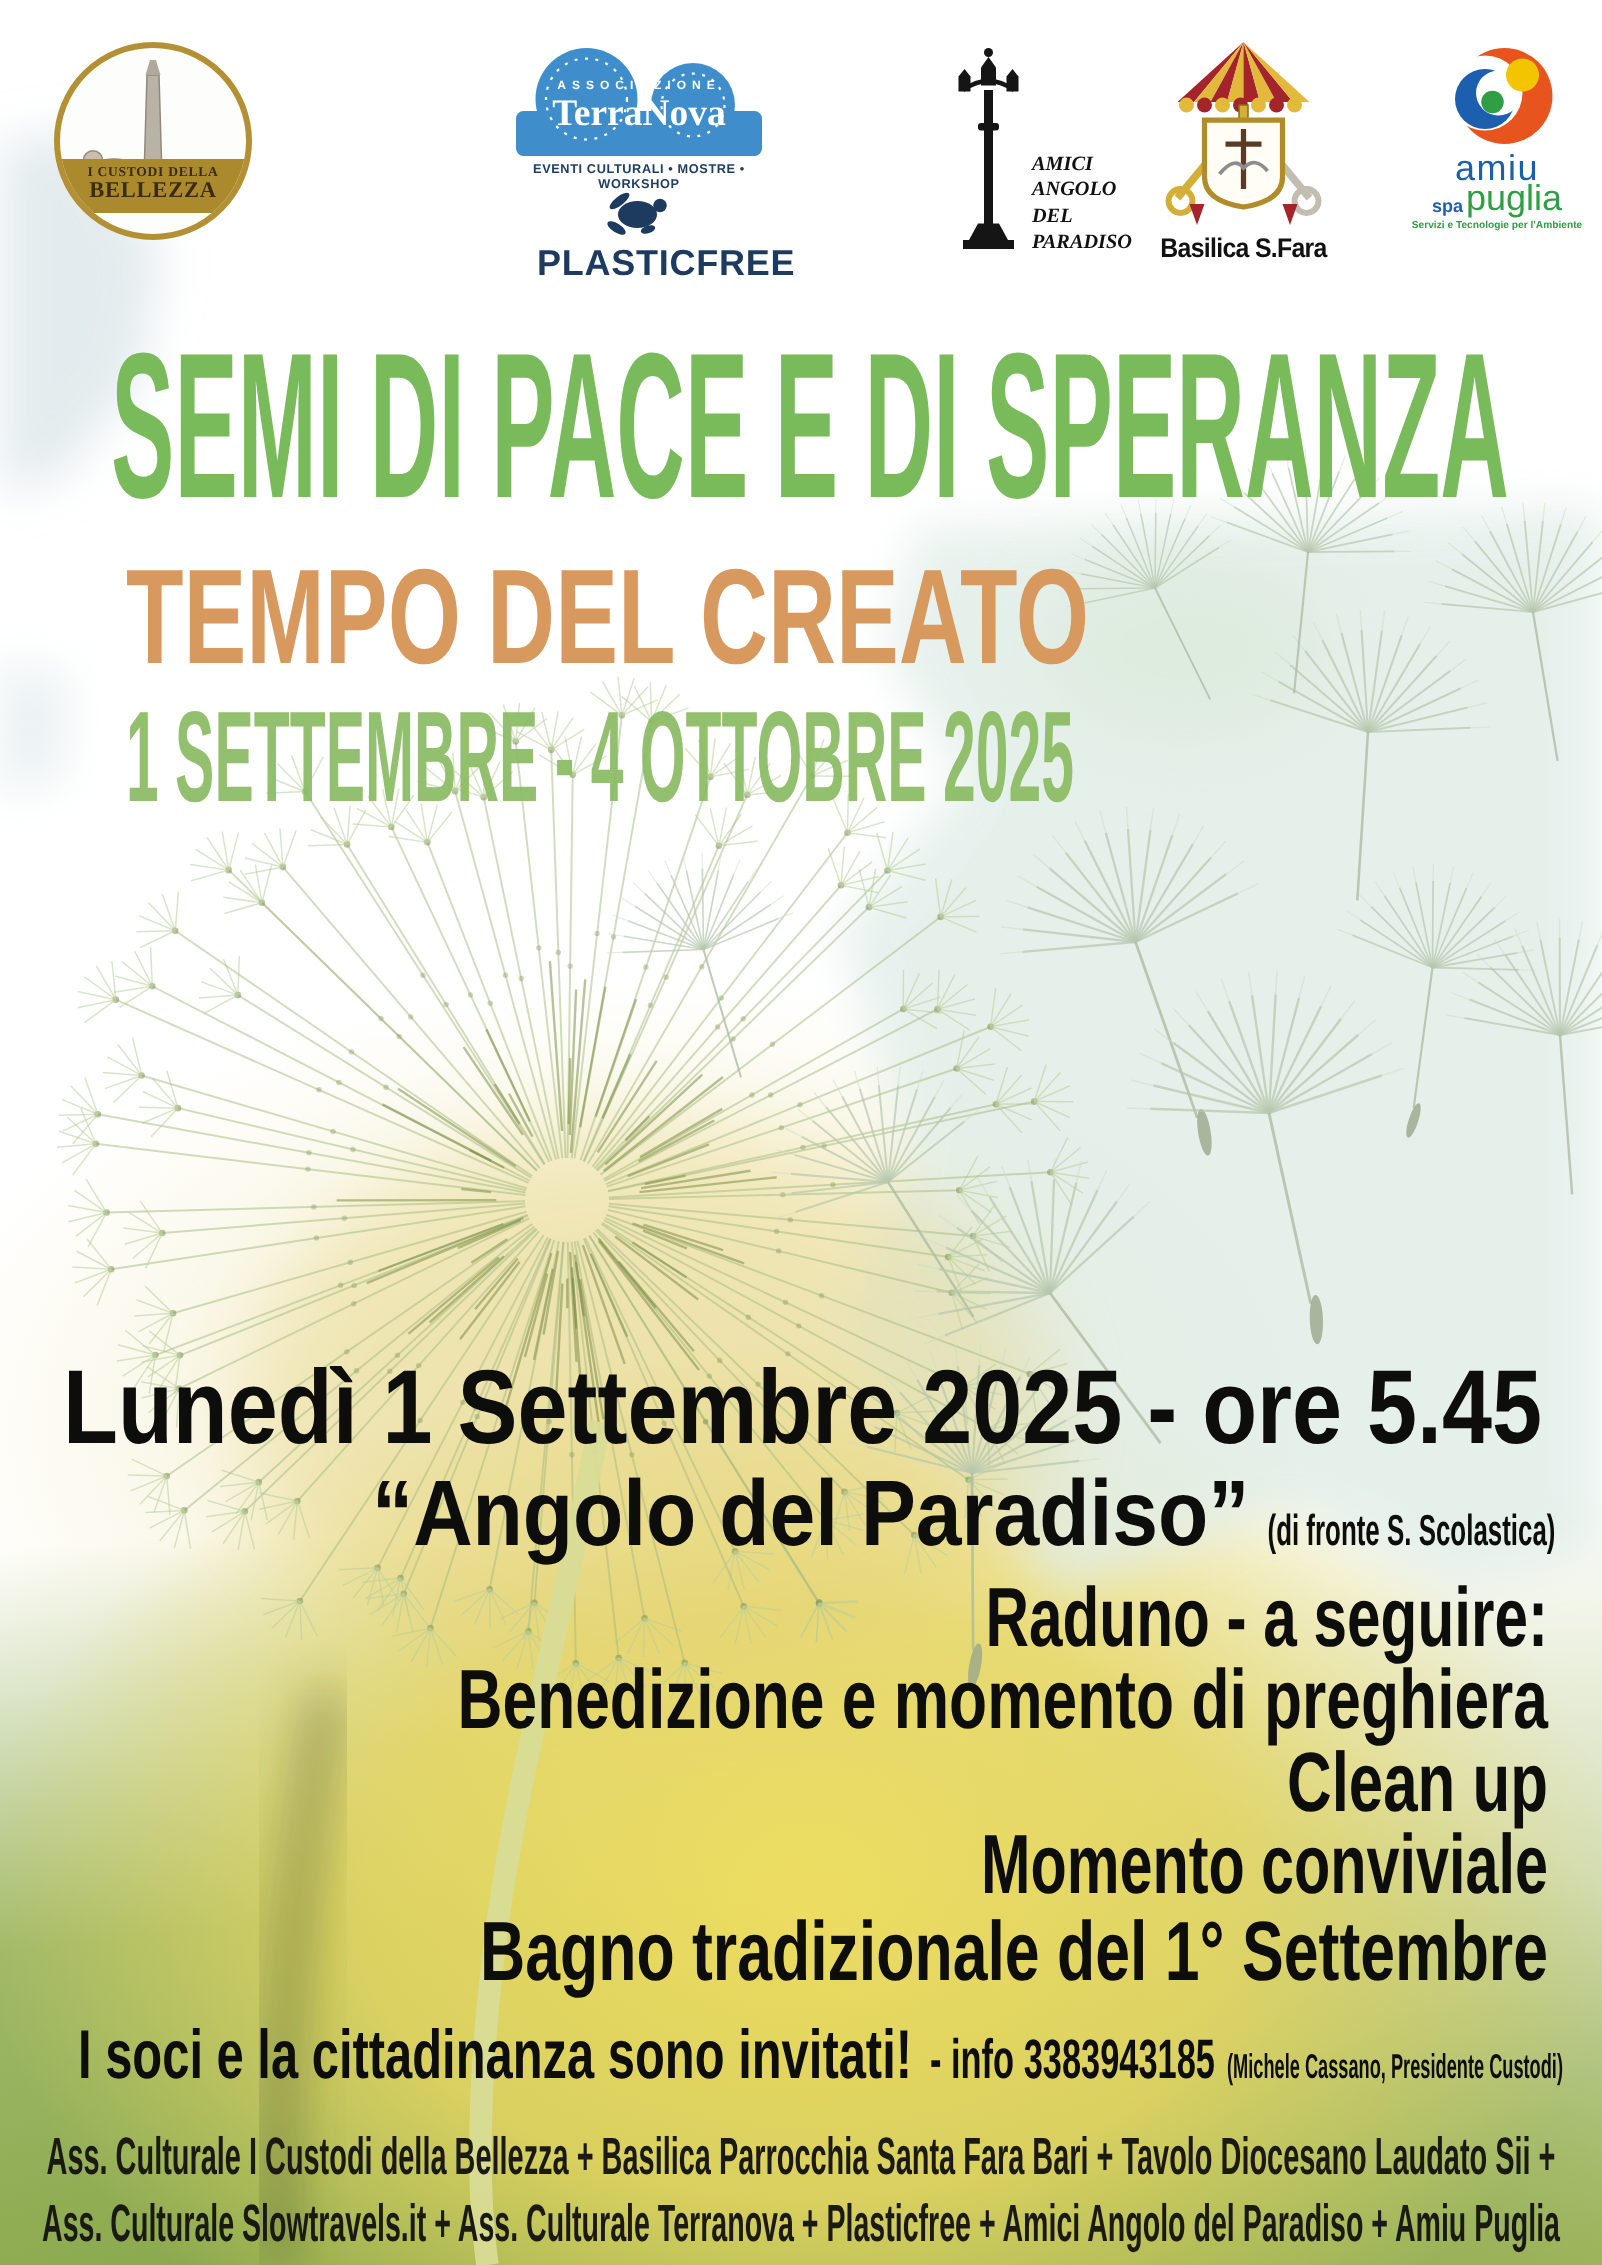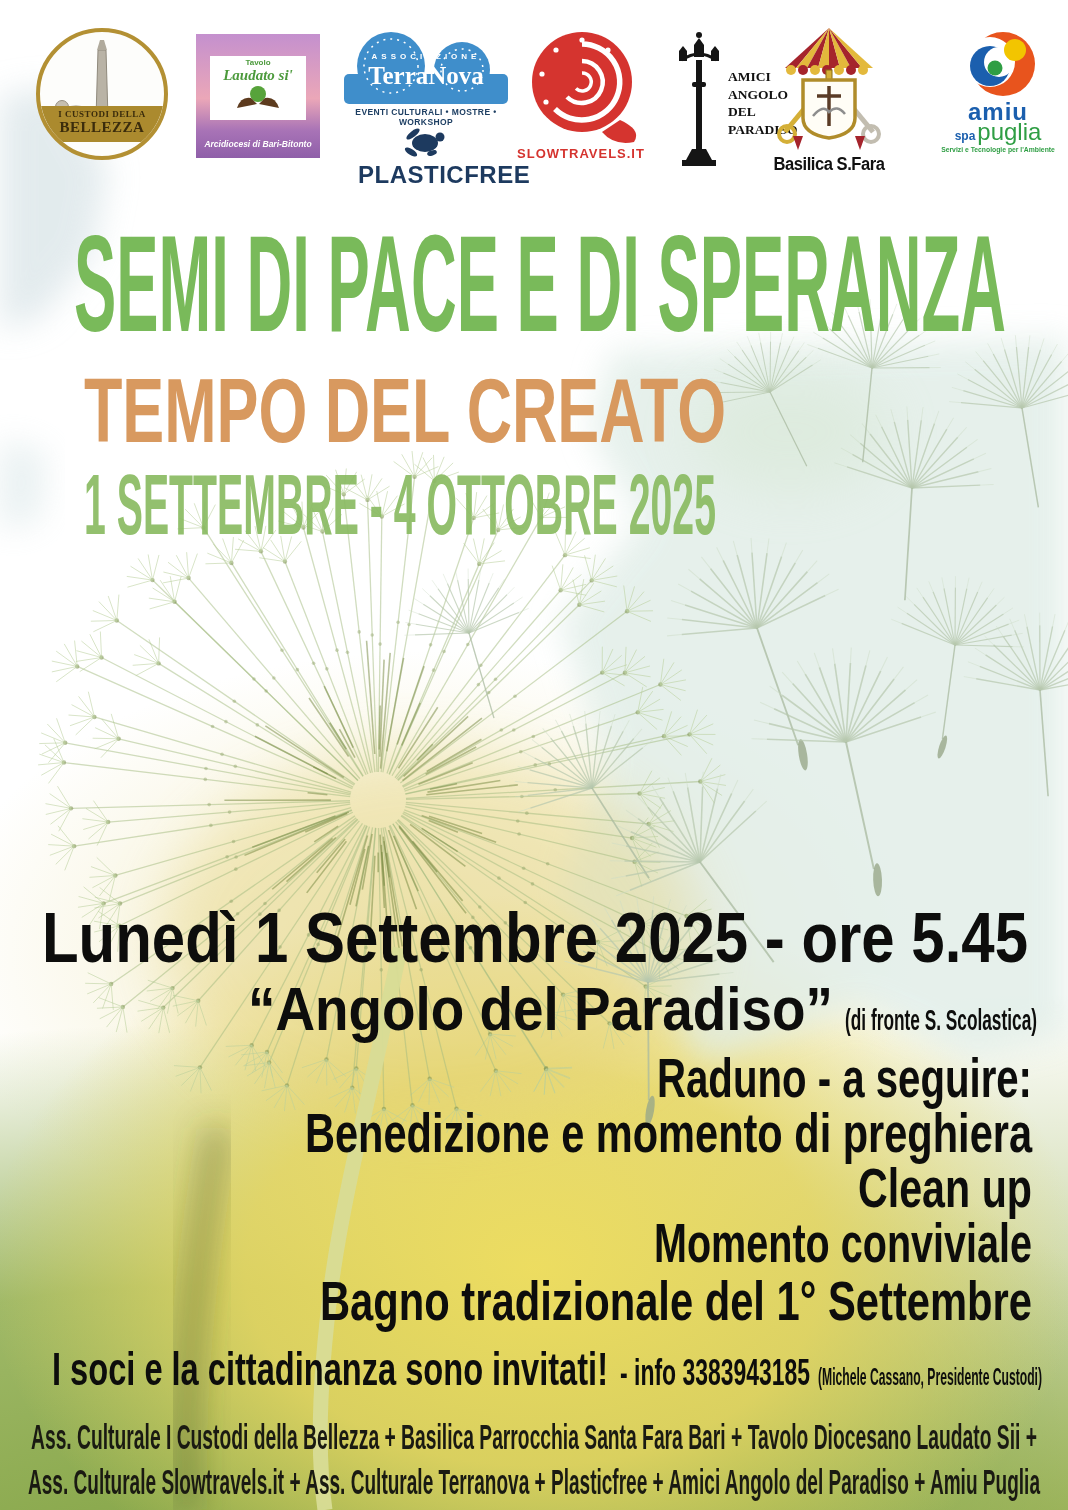--- a/index.html
+++ b/index.html
@@ -32,28 +32,28 @@
     font-weight:bold;font-size:8.5px;}
   .logo-terranova{left:334px;top:30px;width:184px;}
   .tn-cloud{position:relative;width:180px;height:76px;margin:0 auto;}
   .tn-assoc{position:absolute;left:0;right:0;top:22px;color:#fff;font-size:8px;letter-spacing:4px;font-weight:bold;}
   .tn-name{position:absolute;left:0;right:0;top:32px;color:#fff;font-family:"Liberation Serif",serif;
     font-weight:bold;font-size:25px;}
   .tn-tag{font-size:8.5px;font-weight:bold;color:#1e3f63;letter-spacing:.4px;margin-top:1px;}
   .tn-pf{font-size:24px;font-weight:800;color:#1d3a5f;letter-spacing:.5px;margin-top:-2px;margin-left:24px;}
   .logo-slow{left:508px;top:28px;width:146px;}
   .slow-label{font-size:13px;font-weight:bold;color:#d5342f;letter-spacing:1px;margin-top:-2px;}
-  .logo-amici{left:676px;top:30px;width:128px;display:flex;align-items:flex-start;text-align:left;}
+  .logo-amici{left:636px;top:30px;width:128px;display:flex;align-items:flex-end;text-align:left;font-style:italic;}
   .amici-text{margin-left:6px;margin-top:38px;font-family:"Liberation Serif",serif;font-weight:bold;
     color:#111;font-size:13.5px;line-height:1.3;}
   .logo-basilica{left:758px;top:24px;width:142px;}
   .bas-label{font-size:18px;font-weight:bold;color:#111;letter-spacing:-.5px;margin-top:-2px;
     transform:scaleX(.92);transform-origin:center;}
   .logo-amiu{left:936px;top:30px;width:124px;}
-  .amiu-n1{font-size:24px;font-weight:700;color:#1b5fae;letter-spacing:1px;line-height:.8;margin-top:-4px;}
+  .amiu-n1{font-size:24px;font-weight:400;color:#1b5fae;letter-spacing:1px;line-height:.8;margin-top:-4px;}
   .amiu-row{display:flex;justify-content:center;align-items:flex-end;gap:2px;line-height:.95;}
   .amiu-n2{font-size:12px;font-weight:bold;color:#1b5fae;padding-bottom:2px;}
   .amiu-n3{font-size:24px;font-weight:400;color:#2f9e44;}
   .amiu-tag{font-size:6.8px;color:#2f9e44;font-weight:bold;margin-top:2px;}
 </style>
 </head>
 <body>
 
 <div class="poster">
 
@@ -1272,32 +1272,20 @@
         <polygon points="57,18 67,18 64,8 60,8" fill="#b0aa9c"></polygon>
         <ellipse cx="36" cy="82" rx="17" ry="8" fill="#c6bfb0" stroke="#968f80" stroke-width="1"></ellipse>
         <circle cx="22" cy="75" r="6.5" fill="#c6bfb0" stroke="#968f80" stroke-width="1"></circle>
       </svg>
       <div class="custodi-band">
         <div class="l1">I CUSTODI DELLA</div>
         <div class="l2">BELLEZZA</div>
       </div>
     </div>
 
-    <div class="logo logo-laudato">
-      <div class="laudato-box">
-        <div class="t">Tavolo</div>
-        <div class="s">Laudato si'</div>
-        <svg width="50" height="26" viewBox="0 0 50 26">
-          <circle cx="25" cy="10" r="8" fill="#57a33b"></circle>
-          <path d="M4 24 Q8 12 18 14 L24 20 Z" fill="#5d3b1e"></path>
-          <path d="M46 24 Q42 12 32 14 L26 20 Z" fill="#5d3b1e"></path>
-        </svg>
-      </div>
-      <div class="laudato-cap">Arcidiocesi di Bari-Bitonto</div>
-    </div>
 
     <div class="logo logo-terranova">
       <div class="tn-cloud">
         <svg width="180" height="76" viewBox="0 0 180 76">
           <circle cx="55" cy="36" r="34" fill="#3f8ecb"></circle>
           <circle cx="126" cy="40" r="28" fill="#3f8ecb"></circle>
           <rect x="8" y="44" width="164" height="30" rx="5" fill="#3f8ecb"></rect>
           <circle cx="55" cy="36" r="27" fill="none" stroke="#fff" stroke-width="1.5" stroke-dasharray="2 5"></circle>
           <circle cx="126" cy="40" r="21" fill="none" stroke="#fff" stroke-width="1.5" stroke-dasharray="2 5"></circle>
         </svg>
@@ -1308,36 +1296,20 @@
       <svg width="50" height="32" viewBox="0 0 50 32">
         <ellipse cx="24" cy="16" rx="13" ry="9" fill="#1d3a5f"></ellipse>
         <circle cx="39" cy="10" r="4.5" fill="#1d3a5f"></circle>
         <ellipse cx="12" cy="7" rx="8" ry="3" fill="#1d3a5f" transform="rotate(-38 12 7)"></ellipse>
         <ellipse cx="10" cy="25" rx="7" ry="3" fill="#1d3a5f" transform="rotate(32 10 25)"></ellipse>
         <ellipse cx="31" cy="26" rx="5" ry="2.5" fill="#1d3a5f" transform="rotate(-18 31 26)"></ellipse>
       </svg>
       <div class="tn-pf">PLASTICFREE</div>
     </div>
 
-    <div class="logo logo-slow">
-      <svg width="122" height="116" viewBox="0 0 122 116">
-        <circle cx="62" cy="54" r="50" fill="#d5342f"></circle>
-        <path d="M100 92 Q122 102 114 114 Q94 118 82 104 Z" fill="#d5342f"></path>
-        <polygon points="8,82 48,106 14,108" fill="#fff"></polygon>
-        <path d="M62 54 m0 -38 a38 38 0 1 1 -27 65" stroke="#fff" stroke-width="5.5" fill="none"></path>
-        <path d="M62 54 m0 -21 a21 21 0 1 1 -15 36" stroke="#fff" stroke-width="4.5" fill="none"></path>
-        <path d="M62 54 m0 -9 a9 9 0 1 1 -6 15.5" stroke="#fff" stroke-width="3.5" fill="none"></path>
-        <circle cx="62" cy="12" r="2.6" fill="#fff"></circle>
-          <circle cx="36" cy="22" r="2.6" fill="#fff"></circle>
-        <circle cx="22" cy="46" r="2.6" fill="#fff"></circle>
-          <circle cx="26" cy="74" r="2.6" fill="#fff"></circle>
-        <circle cx="88" cy="22" r="2.6" fill="#fff"></circle>
-      </svg>
-      <div class="slow-label">SLOWTRAVELS.IT</div>
-    </div>
 
     <div class="logo logo-amici">
       <svg width="46" height="140" viewBox="0 0 46 140">
         <circle cx="23" cy="5" r="3" fill="#151515"></circle>
         <path d="M6 30 Q23 18 40 30" stroke="#151515" stroke-width="3" fill="none"></path>
         <polygon points="23,8 28,15 28,27 18,27 18,15" fill="#151515"></polygon>
         <polygon points="7,16 11,21 11,31 3,31 3,21" fill="#151515"></polygon>
         <polygon points="39,16 43,21 43,31 35,31 35,21" fill="#151515"></polygon>
         <rect x="20" y="30" width="6" height="90" fill="#151515"></rect>
         <rect x="16" y="52" width="14" height="5" rx="2" fill="#151515"></rect>

